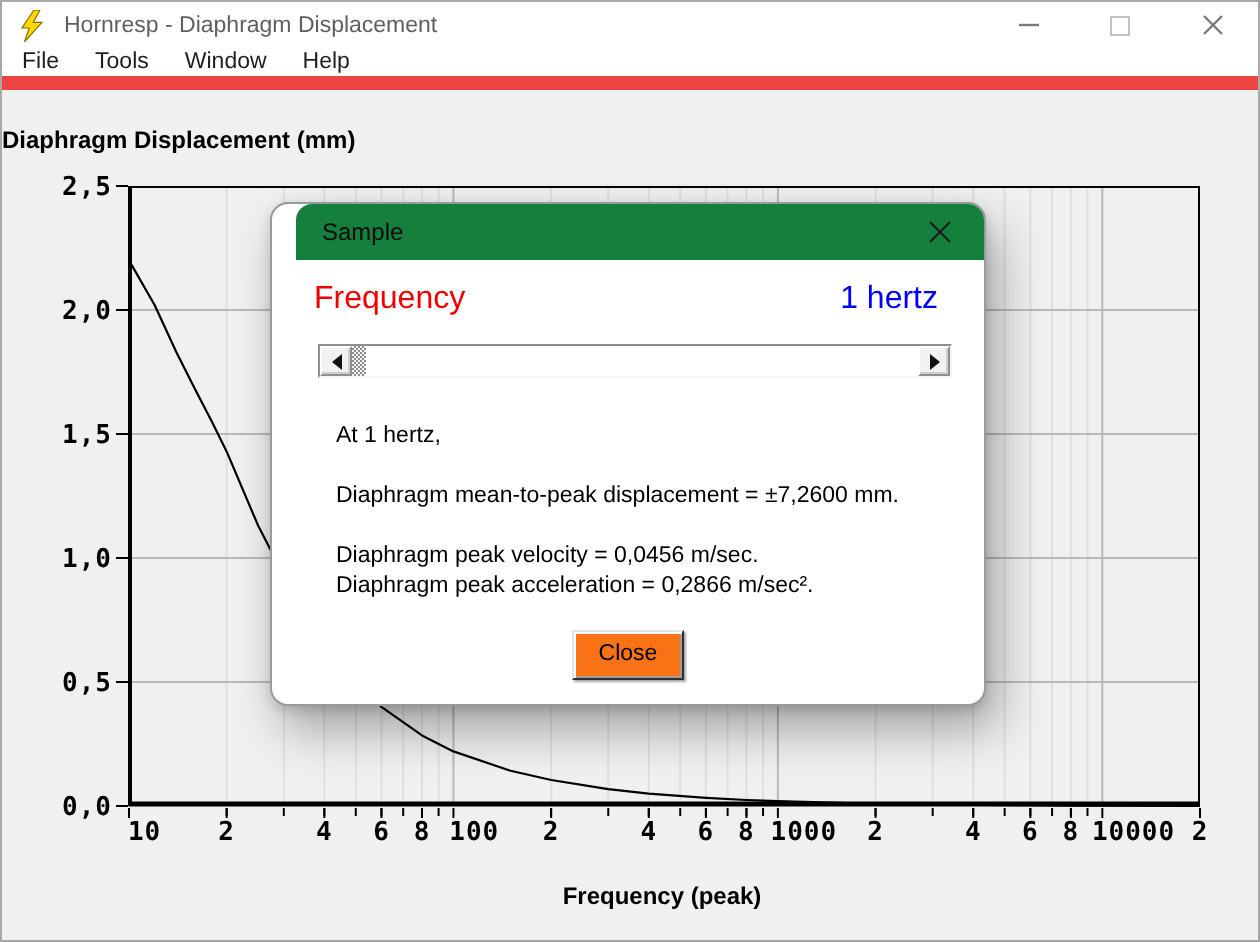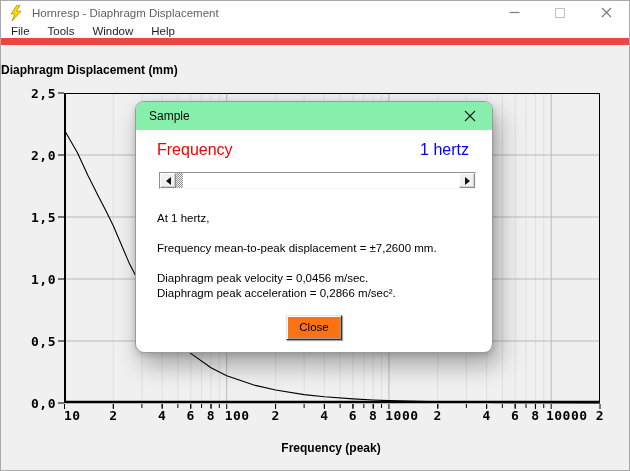--- a/index.html
+++ b/index.html
@@ -27,22 +27,22 @@
                  font-size:12px; font-weight:bold; color:#000; }
   .x-axis-title { position:absolute; left:30px; top:440px; width:600px; text-align:center;
                   font-size:12px; font-weight:bold; color:#000; }
   svg.chart { position:absolute; left:0; top:0; pointer-events:none; }
 
   
   .dialog { position:absolute; left:134px; top:100px; width:358px; height:252px;
             background:#ffffff; border:1px solid #9a9a9a; border-radius:9px;
             box-shadow: 6px 12px 24px rgba(0,0,0,.32), 0 2px 6px rgba(0,0,0,.15);
             z-index:5; }
-  .dlg-titlebar { height:28px; background:#86efac; border-radius:8px 8px 0 0;
-                  display:flex; align-items:center; padding:0 13px; }
+  .dlg-titlebar { height:28px; background:#15803d; border-radius:8px 8px 0 0;
+                  display:flex; align-items:center; padding:0 13px;margin-left:12px; }
   .dlg-title { font-size:12px; color:#0a0a0a; }
   .dlg-close { margin-left:auto; width:18px; height:18px; display:flex; align-items:center;
                justify-content:center; cursor:default; }
   .dlg-body { padding:0 21px; }
   .freq-row { margin-top:11px; display:flex; font-size:16px; }
   .freq-value { margin-left:auto; margin-right:2px; }
 
   
   .scrollbar { margin-top:13px; margin-left:2px; width:317px; height:17px; display:flex;
                background:#ffffff; border:1px solid; border-color:#8f8f8f #f5f5f5 #f5f5f5 #8f8f8f; }
@@ -50,21 +50,21 @@
             display:flex; align-items:center; justify-content:center;
             border:1px solid; border-color:#ffffff #8f8f8f #8f8f8f #ffffff;
             box-shadow: inset -1px -1px 0 #cfcfcf; }
   .tri-left { width:0; height:0; border:4px solid transparent; border-right:5px solid #111; border-left:none; }
   .tri-right{ width:0; height:0; border:4px solid transparent; border-left:5px solid #111; border-right:none; }
   .sb-track { flex:1; position:relative; background:#fff; }
   .sb-thumb { position:absolute; left:0; top:0; width:7px; height:100%;
               background-image: conic-gradient(#8f8f8f 25%, #f2f2f2 0 50%, #8f8f8f 0 75%, #f2f2f2 0);
               background-size:2px 2px; }
 
-  .dlg-text { font-size:11.5px; color:#000; line-height:14px; }
+  .dlg-text { font-size:11.5px; color:#000; line-height:14px;margin-left:11px; }
   .t-at   { margin-top:22px; }
   .t-disp { margin-top:16px; }
   .t-vel  { margin-top:16px; }
   .t-acc  { margin-top:1px; }
 
   .close-btn { display:block; margin:15px auto 4px auto; width:56px; height:25px;
                background:#f97316; font-size:11.5px; color:#000; text-align:center; line-height:23px;
                border:1px solid; border-color:#e3e3e3 #2f2f2f #2f2f2f #e3e3e3;
                box-shadow: inset 1px 1px 0 #ffffff, inset -1px -1px 0 #9c9c9c, 1px 1px 1px rgba(0,0,0,.35);
                cursor:default; }
@@ -234,20 +234,20 @@
           <div class="tri-left"></div>
         </div>
         <div class="sb-track">
           <div class="sb-thumb"></div>
         </div>
         <div class="sb-btn">
           <div class="tri-right"></div>
         </div>
       </div>
       <div class="dlg-text t-at">At 1 hertz,</div>
-      <div class="dlg-text t-disp">Frequency mean-to-peak displacement = ±7,2600 mm.</div>
+      <div class="dlg-text t-disp">Diaphragm mean-to-peak displacement = ±7,2600 mm.</div>
       <div class="dlg-text t-vel">Diaphragm peak velocity = 0,0456 m/sec.</div>
       <div class="dlg-text t-acc">Diaphragm peak acceleration = 0,2866 m/sec².</div>
       <button class="close-btn">Close</button>
     </div>
   </div>
 
 </div>
 
 </body></html>

